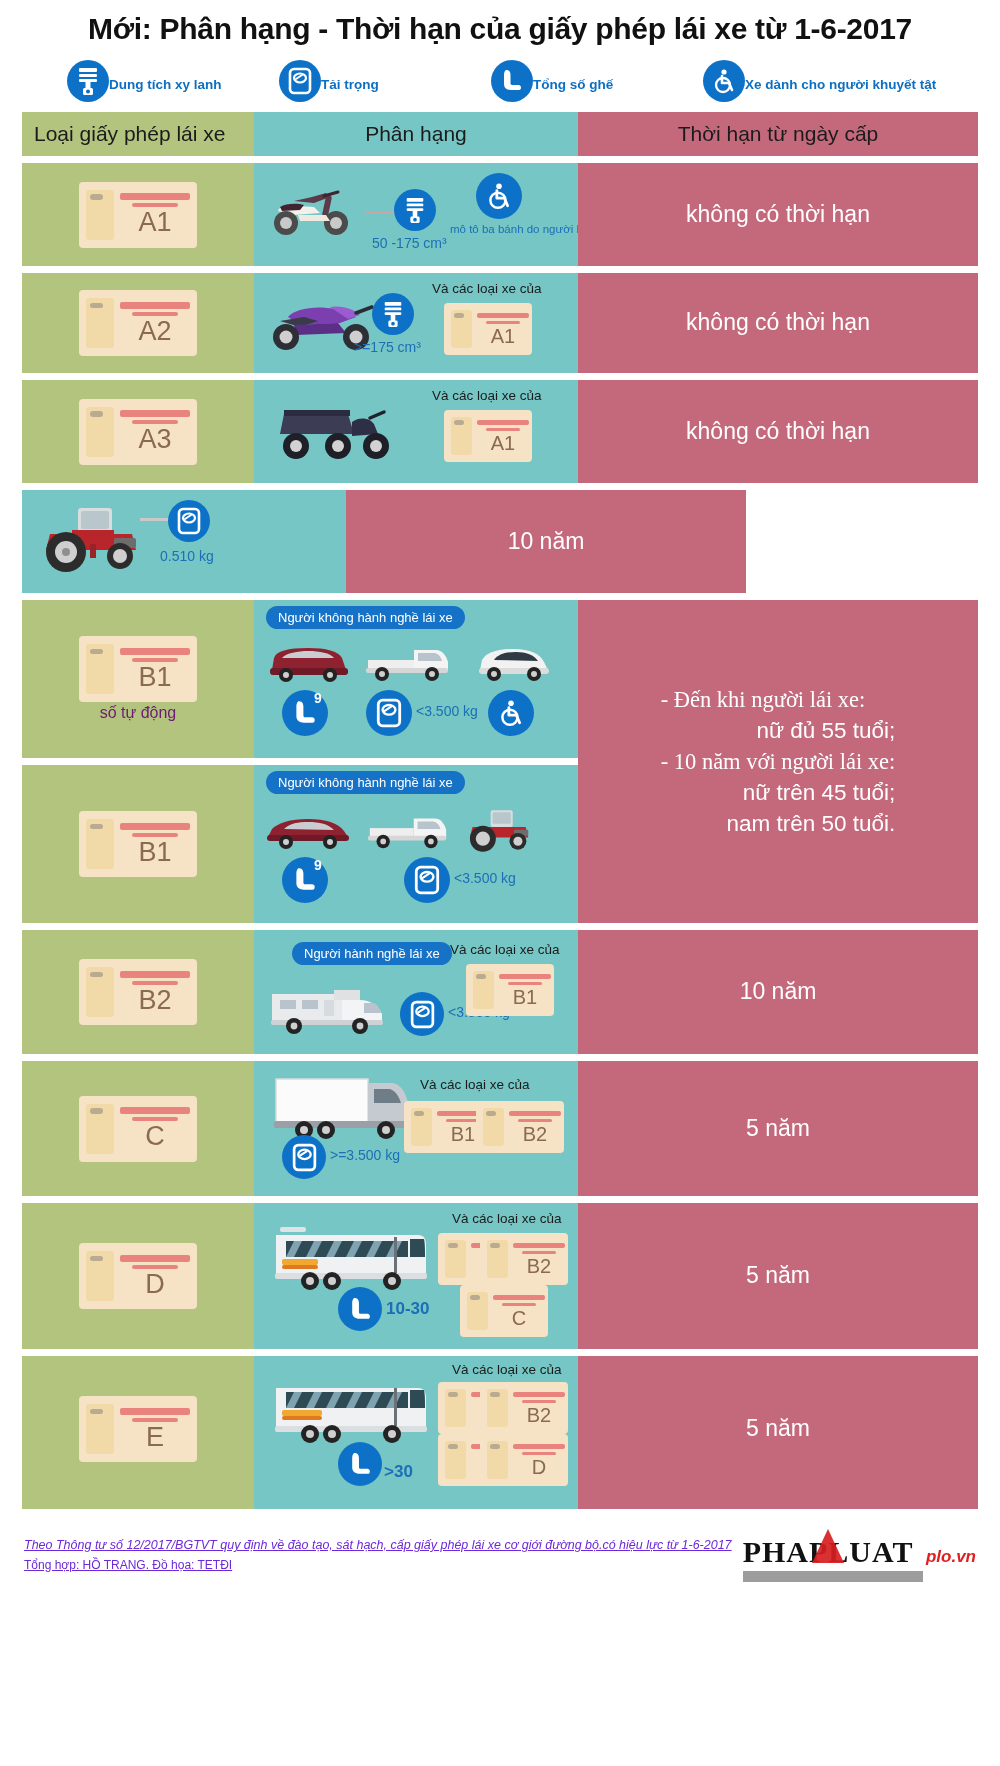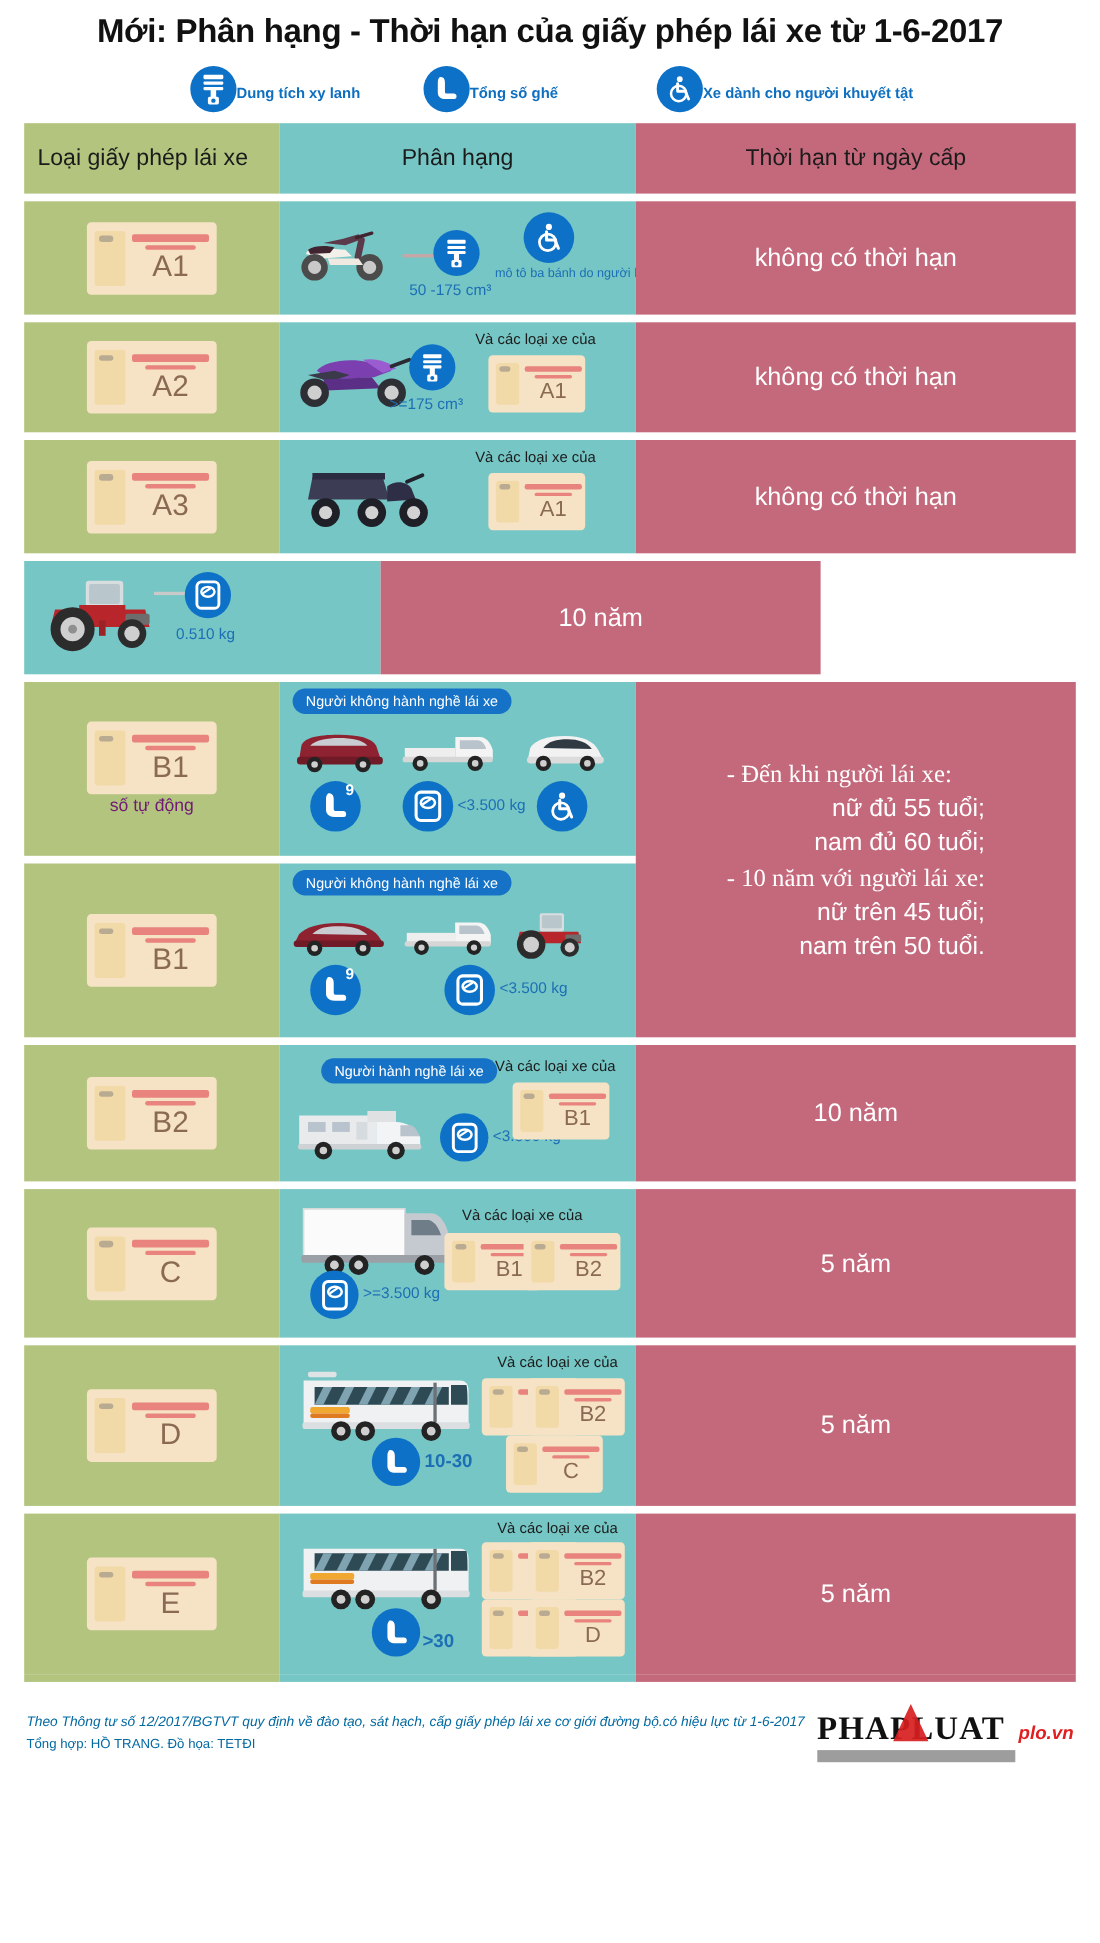--- a/index.html
+++ b/index.html
@@ -44,21 +44,21 @@
   .badge svg { display: block; }
 
   
   .tbl { position: relative; margin: 0 22px; }
   .row { display: flex; width: 100%; }
   .c1 { width: 232px; background: #b2c47e; flex: none; position: relative; }
   .c2 { width: 324px; background: #76c6c5; flex: none; position: relative; }
   .c3 { width: 400px; background: #c4697c; flex: none; position: relative;
         display: flex; align-items: center; justify-content: center; }
 
-  .head .c1, .head .c2, .head .c3 { height: 64px; display: flex; align-items: center; justify-content: center; text-align: right; }
+  .head .c1, .head .c2, .head .c3 { height: 44px; display: flex; align-items: center; justify-content: center; text-align: right; }
   .head .c1 { justify-content: flex-start; padding-left: 12px; }
   .head-txt { font-size: 21px; color: #1b1b1b; white-space: nowrap; }
   .sep-row { display: flex; }
   .sep-c1 { width: 232px; background: #b2c47e; flex: none; }
   .sep-c2 { width: 324px; background: #76c6c5; flex: none; }
   .sep-c3 { width: 400px; background: #c4697c; flex: none; }
   .sep-c1 .bar, .sep-c2 .bar, .sep-c3 .bar { height: 7px; background: #fff; }
 
   .band { height: 7px; display: flex; }
   .band .b1 { width: 232px; background: #b2c47e; }
@@ -106,21 +106,21 @@
     font-size: 13px; padding: 4px 12px; display: inline-block; white-space: nowrap;
   }
 
   .note { color: #1c6fb5; font-size: 14px; white-space: nowrap; }
   .note.sm2 { font-size: 11.5px; text-align: center; line-height: 1.15; }
 
   .abs { position: absolute; }
 
   
   .footer { padding: 26px 24px 0; display: flex; align-items: flex-start; justify-content: space-between; }
-  .foot-txt { font-size: 12.5px; color: #0369a1; font-style: italic; line-height: 1.65; }
+  .foot-txt { font-size: 12.5px; color: #6d28d9; font-style: italic; line-height: 1.65; text-decoration: underline; }
   .foot-txt .l2 { font-style: normal; font-size: 12px; }
   .logo { text-align: right; position: relative; }
   .logo .pl { font-family: "Liberation Serif", serif; font-weight: bold; font-size: 30px;
               color: #111; letter-spacing: 1px; position: relative; display: inline-block; }
   .logo .plo { color: #e02020; font-weight: bold; font-style: italic; font-size: 17px; margin-left: 8px; }
   .logo .redtri { position: absolute; left: 50%; top: -6px; width: 0; height: 0;
                   border-left: 16px solid transparent; border-right: 16px solid transparent;
                   border-bottom: 34px solid #d81e20; transform: translateX(-50%); opacity: .92; }
   .logo .bar { height: 11px; background: #9d9d9d; margin-top: 2px; }
 </style>
@@ -139,20 +139,30 @@
             <rect x="4" y="8" width="18" height="3" rx="1" fill="#fff"></rect>
             <rect x="4" y="13" width="18" height="3" rx="1" fill="#fff"></rect>
             <rect x="10.5" y="15" width="5" height="8" fill="#fff"></rect>
             <rect x="8" y="22" width="10" height="7" rx="1.5" fill="#fff"></rect>
             <circle cx="13" cy="25.5" r="2" fill="#0d72c7"></circle>
           </svg>
       </div>
       <div class="lab">Dung tích xy lanh</div>
     </div>
 
+    <div class="legend-item">
+      <div class="badge" style="width:42px;height:42px;">
+        <svg width="24" height="28" viewBox="0 0 24 28">
+            <rect x="2" y="2" width="20" height="24" rx="4" fill="none" stroke="#fff" stroke-width="2.6"></rect>
+            <ellipse cx="12" cy="11" rx="6" ry="4.5" fill="none" stroke="#fff" stroke-width="2.2"></ellipse>
+            <path d="M8 12 L14 8" stroke="#fff" stroke-width="2" stroke-linecap="round"></path>
+          </svg>
+      </div>
+      <div class="lab">Tải trọng</div>
+    </div>
 
     <div class="legend-item">
       <div class="badge" style="width:42px;height:42px;">
         <svg width="24" height="26" viewBox="0 0 24 26">
             <path d="M6 2 C6 2 4 3 4 7 L4 16 C4 20 7 22 11 22 L19 22 C20.5 22 21 21 21 19.5 C21 18 20 17 18.5 17 L12 17 C11 17 10.5 16.3 10.5 15.3 L10.5 7 C10.5 3 8.5 2 6 2 Z" fill="#fff"></path>
           </svg>
       </div>
       <div class="lab">Tổng số ghế</div>
     </div>
 
@@ -576,21 +586,20 @@
             </div>
           </div>
         </div>
 
       </div>
 
       <div class="c3">
         <div class="dur ml">
           <div class="l1">- Đến khi người lái xe:</div>
           <div>nữ đủ 55 tuổi;</div>
-          <div>nam đủ 60 tuổi;</div>
           <div class="l1">- 10 năm với người lái xe:</div>
           <div>nữ trên 45 tuổi;</div>
           <div>nam trên 50 tuổi.</div>
         </div>
       </div>
     </div>
     <div class="sep-row">
       <div class="sep-c1">
           <div class="bar"></div>
         </div>

